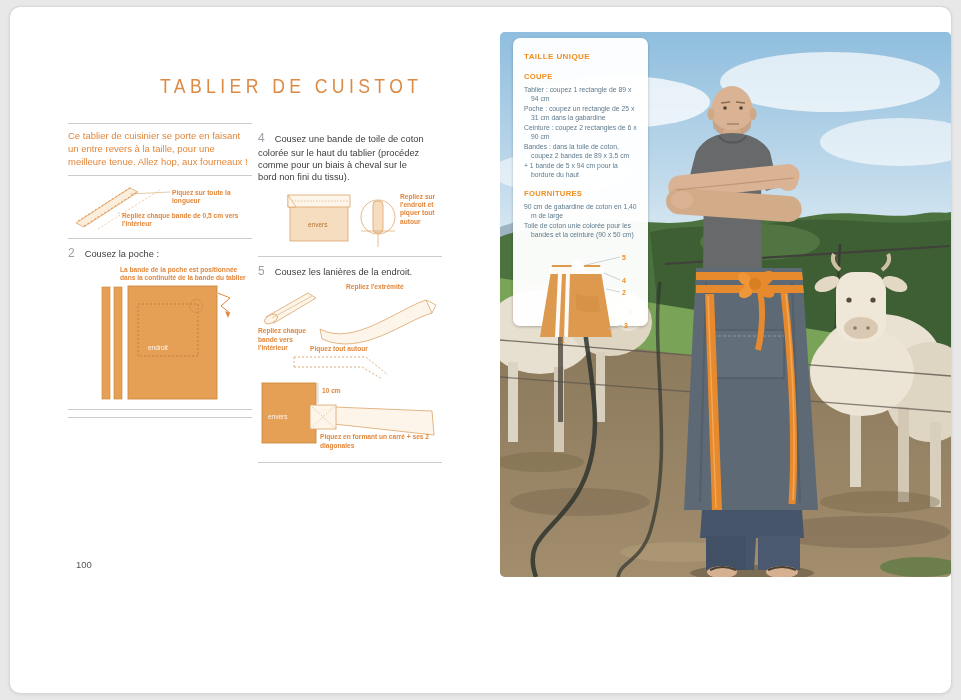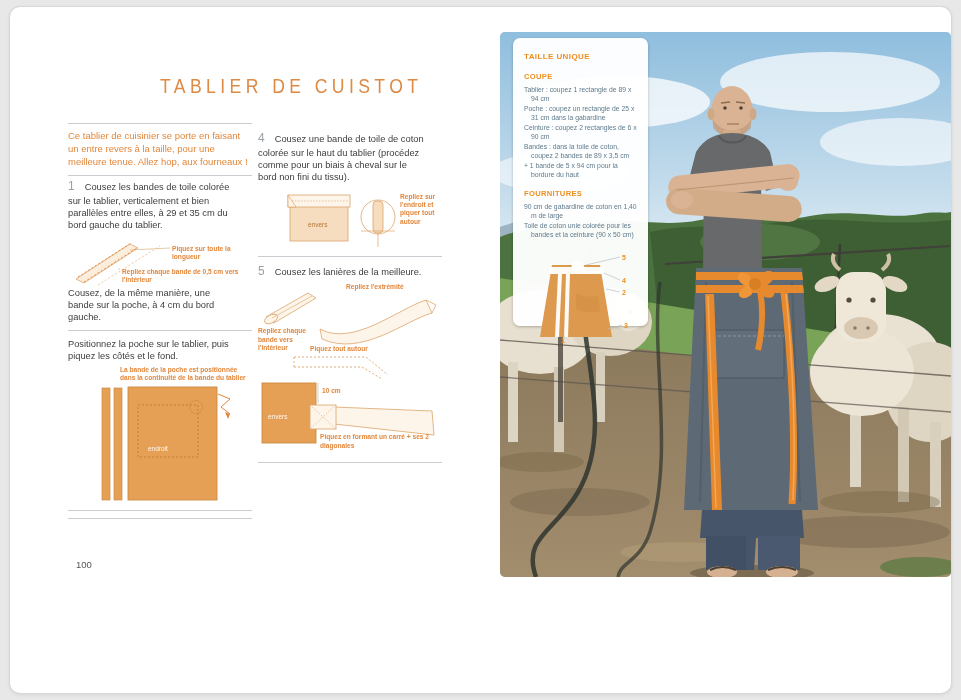--- a/index.html
+++ b/index.html
@@ -68,39 +68,37 @@
 <body>
 
 <div class="canvas">
   <div class="sheet">
 
     <h1 class="title">TABLIER DE CUISTOT</h1>
 
     <div class="intro">Ce tablier de cuisinier se porte en faisant un entre revers à la taille, pour une meilleure tenue. Allez hop, aux fourneaux !</div>
 
     <div class="col col1">
-      <p class="step"><span class="stepnum">1</span><span>Cousez les bandes de toile colorée sur le tablier, verticalement et bien parallèles entre elles, à 29 et 35 cm du bord gauche du tablier.</span></p>
 
       <div class="diagram" style="height:52px;">
         <svg width="184" height="52" viewBox="0 0 184 52">
           <polygon points="8,44 62,9 70,13 16,48" fill="#fbeedd" stroke="#dca469" stroke-width="0.8"></polygon>
           <line x1="10" y1="42" x2="63" y2="8" stroke="#e2873b" stroke-width="0.9" stroke-dasharray="2,2"></line>
           <line x1="16" y1="47" x2="69" y2="13" stroke="#e2873b" stroke-width="0.9" stroke-dasharray="2,2"></line>
           <line x1="30" y1="50" x2="92" y2="11" stroke="#eec49a" stroke-width="0.9" stroke-dasharray="2,2"></line>
           <line x1="62" y1="15" x2="102" y2="13" stroke="#dca469" stroke-width="0.6"></line>
           <line x1="50" y1="34" x2="52" y2="34" stroke="#dca469" stroke-width="0.6"></line>
         </svg>
         <div class="olabel" style="left:104px; top:10px; width:78px;">Piquez sur toute la longueur</div>
         <div class="olabel" style="left:54px; top:33px; width:130px;">Repliez chaque bande de 0,5 cm vers l'intérieur</div>
       </div>
 
-      <p class="step">Cousez, de la même manière, une bande sur la poche, à 4 cm du bord gauche.</p>
-      <hr class="rule">
-
-      <div>Positionnez la poche sur le tablier, puis piquez les côtés et le fond.</div>
+      <hr class="rule">
+
+      <p class="step"><span class="stepnum">2</span><span>Cousez la poche :</span></p>
 
       <div class="caption">La bande de la poche est positionnée dans la continuité de la bande du tablier</div>
 
       <div class="diagram" style="height:118px;">
         <svg width="184" height="118" viewBox="0 0 184 118">
           <rect x="34" y="3" width="8" height="112" fill="#e6a056" stroke="#cd8c3f" stroke-width="0.7"></rect>
           <rect x="46" y="3" width="8" height="112" fill="#e6a056" stroke="#cd8c3f" stroke-width="0.7"></rect>
           <rect x="60" y="2" width="89" height="113" fill="#e6a056" stroke="#cd8c3f" stroke-width="0.9"></rect>
           <rect x="70" y="20" width="60" height="52" fill="none" stroke="#b5762f" stroke-width="0.8" stroke-dasharray="2,2"></rect>
           <circle cx="128" cy="22" r="6.5" fill="none" stroke="#d08f42" stroke-width="0.8"></circle>
@@ -126,21 +124,21 @@
           <text x="50" y="40" font-size="6.5" fill="#b5762f">envers</text>
           <circle cx="120" cy="30" r="17" fill="none" stroke="#dca469" stroke-width="0.8"></circle>
           <rect x="115" y="14" width="10" height="32" rx="4" fill="#f6ddc0" stroke="#dca469" stroke-width="0.8"></rect>
           <line x1="103" y1="44" x2="137" y2="44" stroke="#dca469" stroke-width="0.7"></line>
           <line x1="120" y1="46" x2="120" y2="60" stroke="#dca469" stroke-width="0.7"></line>
         </svg>
         <div class="olabel" style="left:142px; top:6px; width:42px;">Repliez sur l'endroit et piquer tout autour</div>
       </div>
 
       <hr class="rule">
-      <p class="step"><span class="stepnum">5</span><span>Cousez les lanières de la meilleure.</span></p>
+      <p class="step"><span class="stepnum">5</span><span>Cousez les lanières de la endroit.</span></p>
 
       <div class="diagram" style="height:96px;">
         <svg width="184" height="96" viewBox="0 0 184 96">
           <polygon points="8,34 50,10 58,15 16,40" fill="#fdf5ea" stroke="#dca469" stroke-width="0.8"></polygon>
           <ellipse cx="13" cy="36" rx="7" ry="4" fill="#fdf5ea" stroke="#dca469" stroke-width="0.8" transform="rotate(-28 13 36)"></ellipse>
           <line x1="14" y1="35" x2="54" y2="13" stroke="#dca469" stroke-width="0.6"></line>
           <path d="M 62,46 C 95,64 140,26 168,17 L 174,30 C 146,38 104,74 64,56 Z" fill="#fdf5ea" stroke="#dca469" stroke-width="0.8"></path>
           <path d="M 168,17 L 178,22 L 174,30" fill="none" stroke="#dca469" stroke-width="0.8"></path>
           <polyline points="36,74 108,74 130,92" fill="none" stroke="#dca469" stroke-width="0.9" stroke-dasharray="2,2"></polyline>
           <polyline points="36,84 104,84 124,96" fill="none" stroke="#dca469" stroke-width="0.9" stroke-dasharray="2,2"></polyline>

